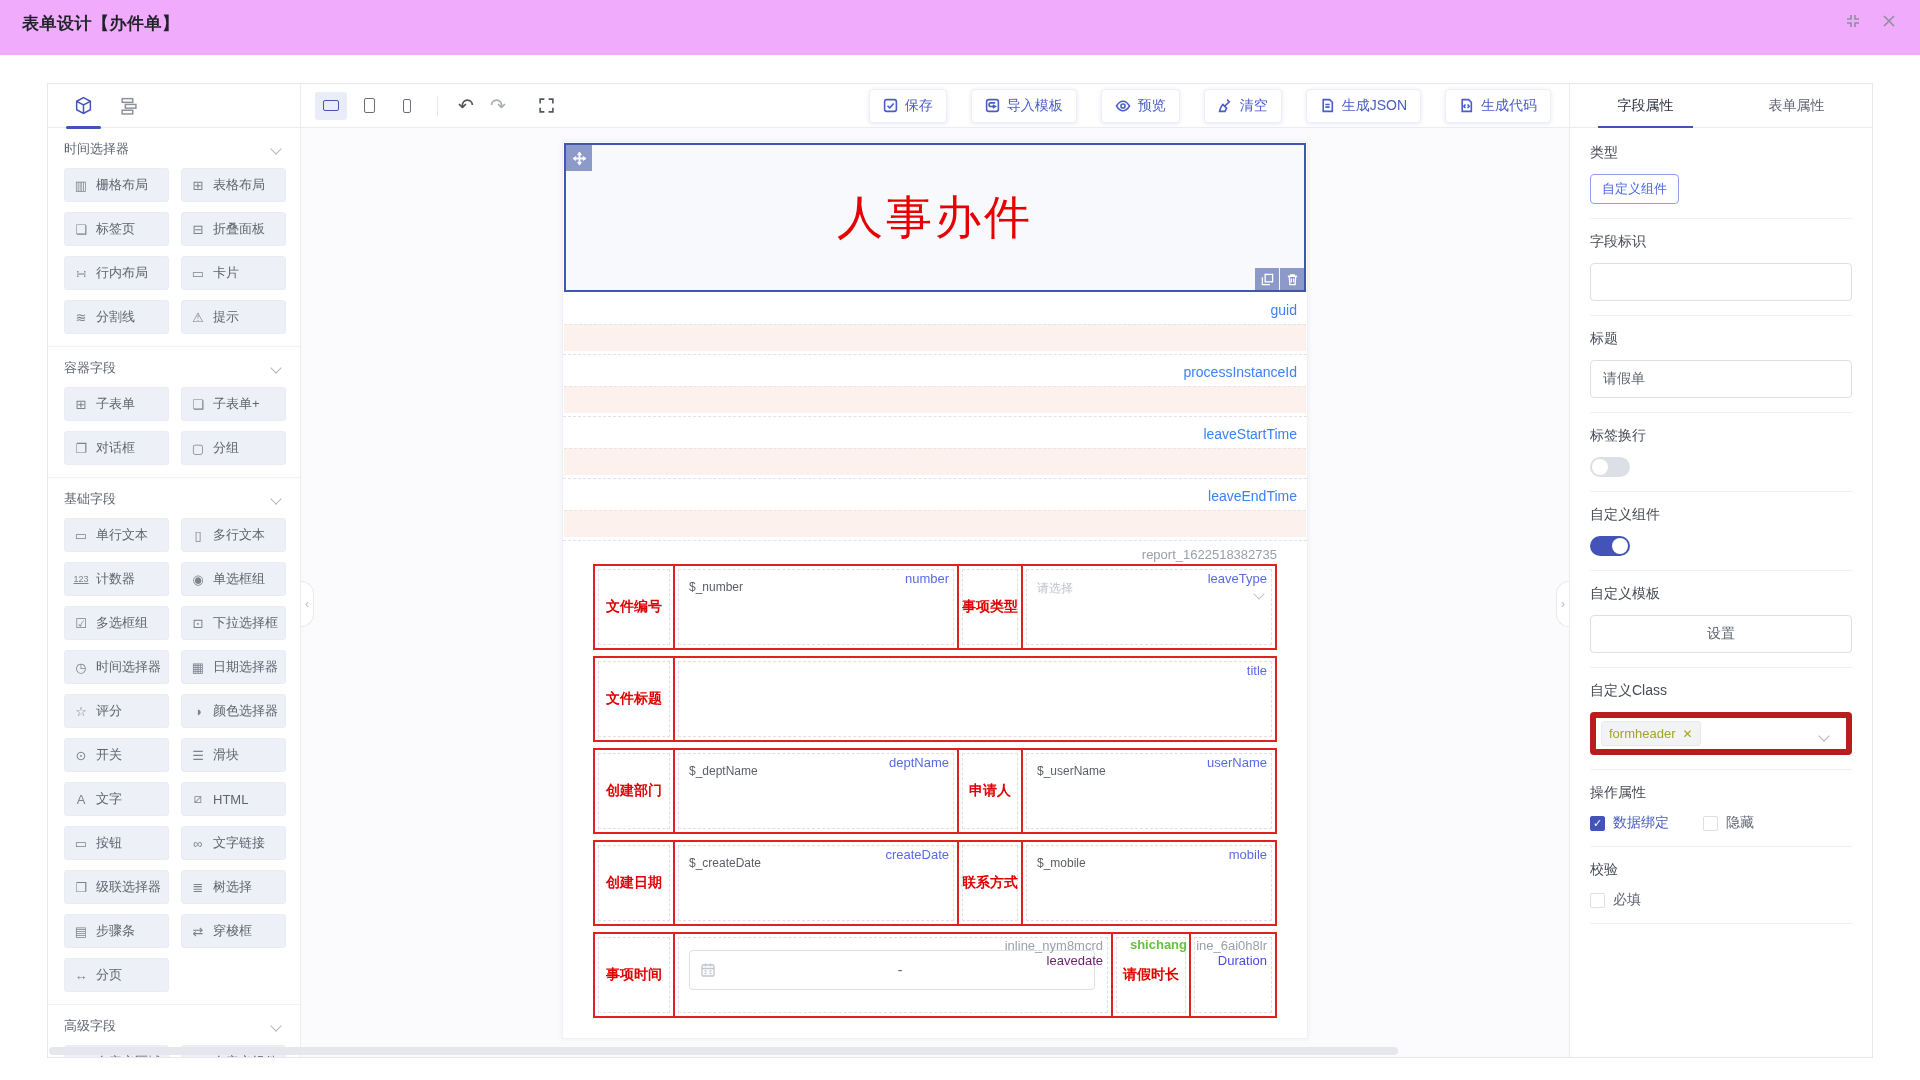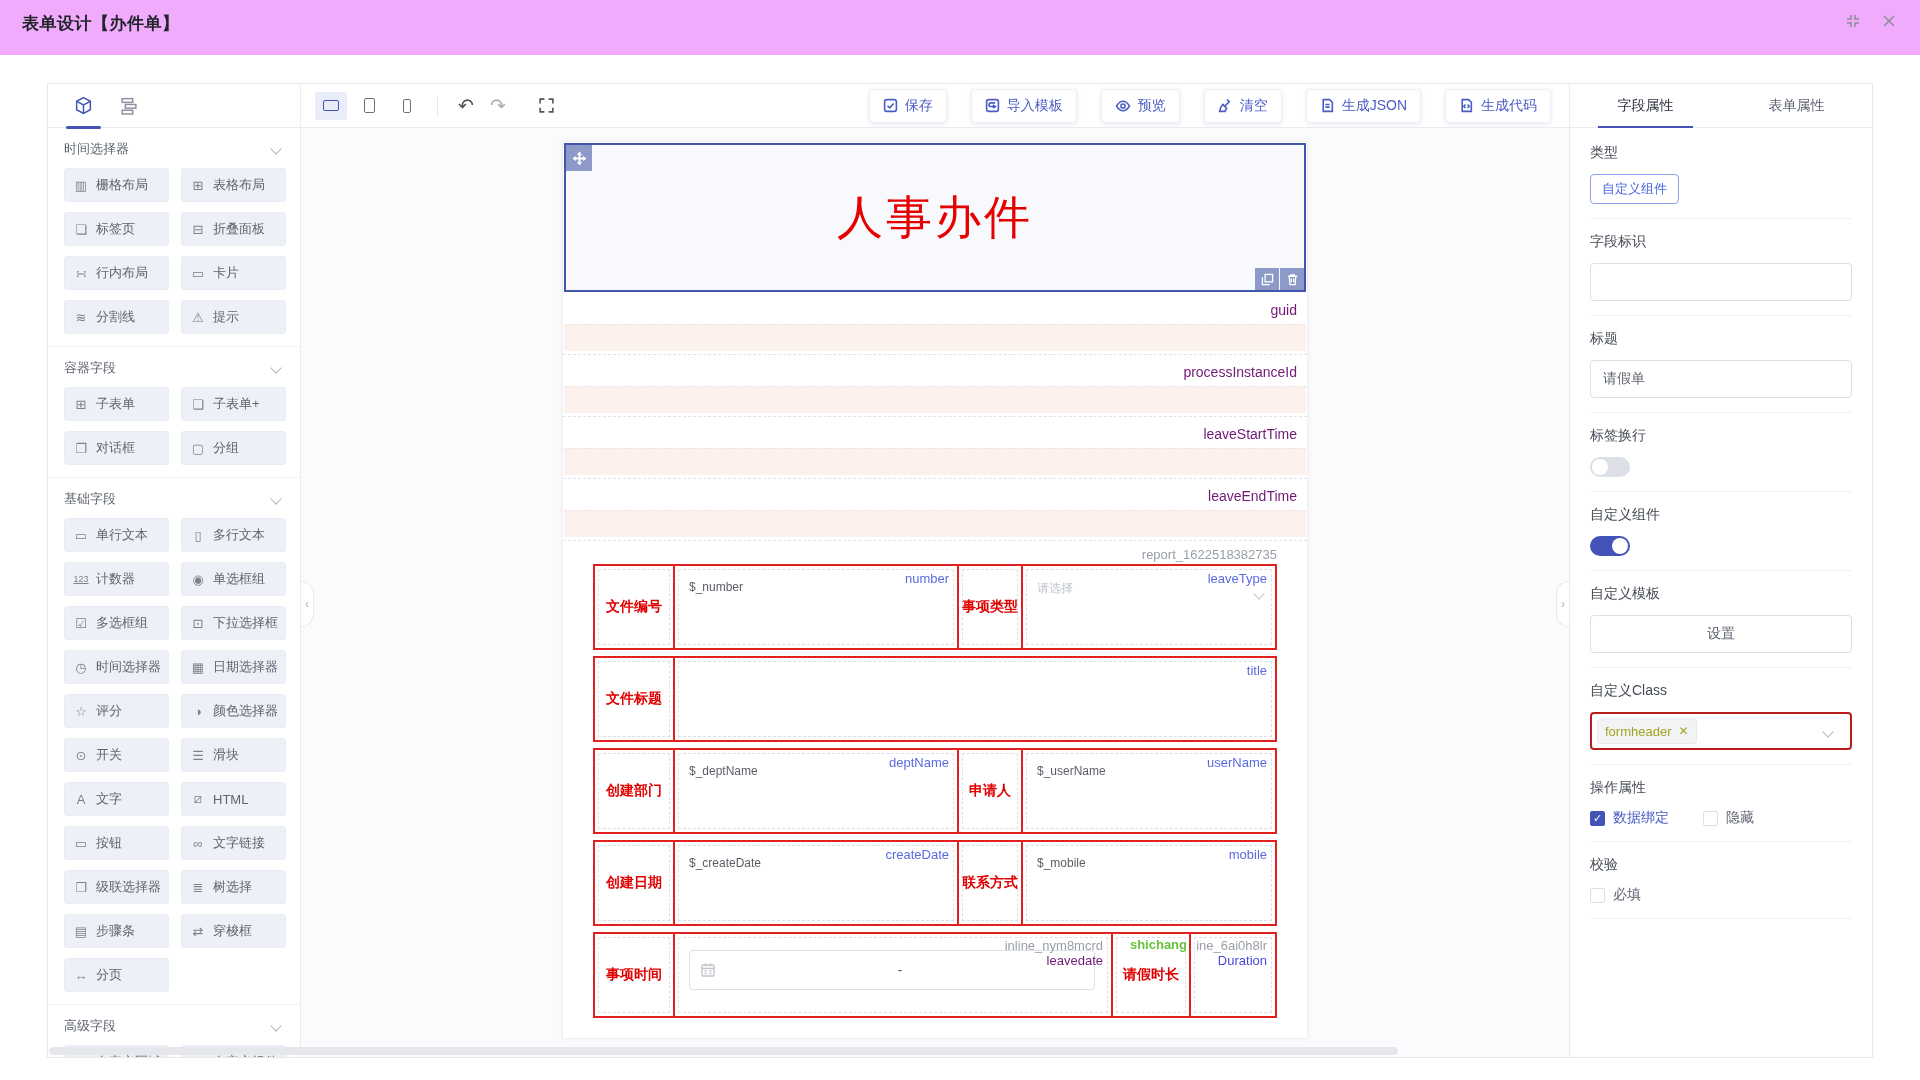--- a/index.html
+++ b/index.html
@@ -64,21 +64,21 @@
 
   .header-comp { position:relative; margin:1px; height:149px; border:2px solid #4156ad; background:#f7f9fd;
     display:flex; align-items:center; justify-content:center; cursor:pointer; }
   .header-comp .htxt { font-size:46px; color:#e60000; letter-spacing:3px; }
   .drag-handle { position:absolute; left:0; top:0; width:26px; height:26px; background:#8d9ac9;
     display:flex; align-items:center; justify-content:center; color:#fff; cursor:move; }
   .comp-acts { position:absolute; right:0; bottom:0; display:flex; gap:1px; }
   .comp-act { width:24px; height:22px; background:#8d9ac9; color:#fff; display:flex; align-items:center; justify-content:center; cursor:pointer; }
 
   .hidden-block { position:relative; border-bottom:1px dashed #e2e2e8; cursor:pointer; }
-  .hidden-block .hf-label { display:block; text-align:right; padding:9px 10px 6px 0; font-size:14px; color:#701a75; }
+  .hidden-block .hf-label { display:block; text-align:right; padding:9px 10px 6px 0; font-size:14px; color:#3b82f6; }
   .hidden-block .hf-stripe { height:27px; background:#fdf1ee; border-top:1px dashed #eee3e1; margin:0 1px 3px; }
 
   .table-zone { margin:6px 30px 0; }
   .table-ref { text-align:right; font-size:13px; color:#9aa0a8; height:17px; line-height:15px; }
   .t-row { display:flex; border:2px solid #e22020; margin-bottom:6px; min-height:86px; background:#fff; }
   .t-cell { position:relative; }
   .t-cell .dash { position:absolute; inset:3px; border:1px dashed #dcdfe6; pointer-events:none; }
   .c-label { flex:0 0 78px; display:flex; align-items:center; justify-content:center;
     color:#e00000; font-weight:700; font-size:14px; cursor:pointer; }
   .c-label.w64 { flex:0 0 64px; }
@@ -123,21 +123,21 @@
   .type-tag { display:inline-block; border:1px solid #8ca0ec; color:#4a66e0; font-size:13px;
     border-radius:4px; padding:5px 11px; background:#fff; cursor:pointer; }
   .ins-input { width:100%; height:38px; border:1px solid #dcdfe6; border-radius:4px; padding:0 12px;
     font-size:14px; color:#5f6470; outline:none; background:#fff; font-family:inherit; }
   .toggle { width:40px; height:20px; border-radius:10px; background:#dcdfe6; position:relative; cursor:pointer; }
   .toggle .knob { position:absolute; top:2px; left:2px; width:16px; height:16px; border-radius:50%; background:#fff; }
   .toggle.on { background:#4453b8; }
   .toggle.on .knob { left:auto; right:2px; }
   .btn-settings { width:100%; height:38px; border:1px solid #dcdfe6; border-radius:4px; background:#fff;
     font-size:14px; color:#5f6470; cursor:pointer; font-family:inherit; }
-  .class-select { width:100%; min-height:38px; border:2px solid #b91c1c; border-radius:4px;
+  .class-select { width:100%; min-height:38px; border:6px solid #b91c1c; border-radius:4px;
     display:flex; align-items:center; padding:3px 28px 3px 5px; position:relative; cursor:pointer; }
   .class-tag { background:#f2f3f5; border:1px solid #e9e9eb; border-radius:3px; padding:4px 7px;
     font-size:13px; color:#a3a41f; display:flex; align-items:center; gap:7px; }
   .class-tag .x { font-size:12px; cursor:pointer; }
   .class-select .chev { position:absolute; right:12px; top:14px; }
   .cb-row { display:flex; align-items:center; gap:34px; }
   .cb { display:flex; align-items:center; gap:8px; cursor:pointer; font-size:14px; color:#5f6470; }
   .cb .box { width:15px; height:15px; border:1px solid #dcdfe6; border-radius:2px; background:#fff;
     display:flex; align-items:center; justify-content:center; color:#fff; font-size:11px; }
   .cb.checked .box { background:#4453b8; border-color:#4453b8; }

